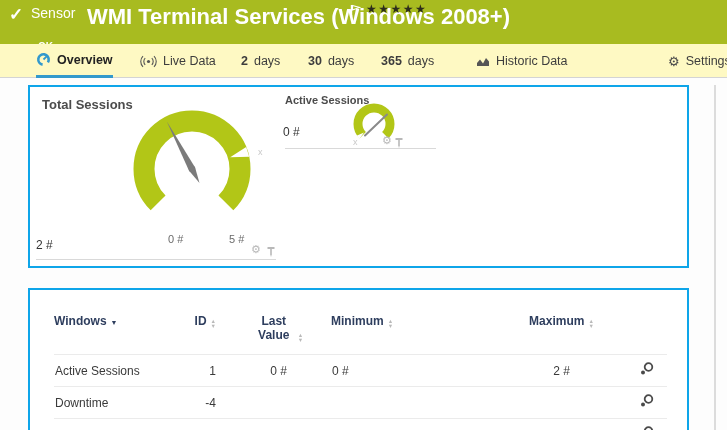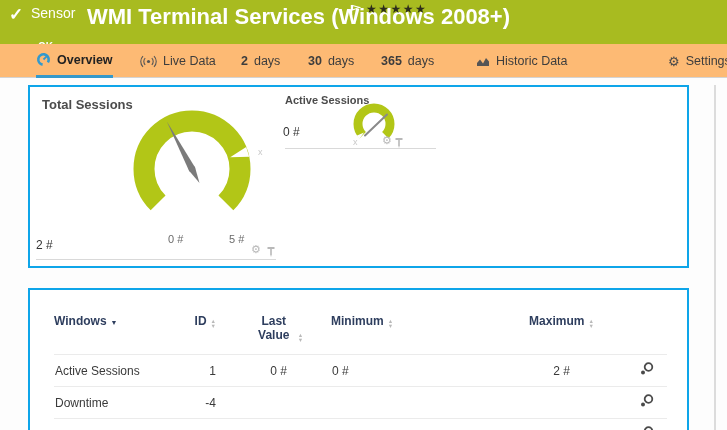--- a/index.html
+++ b/index.html
@@ -11,21 +11,21 @@
           background:var(--status-green,#a8bb20);color:#fff;}
   .hdr-check{position:absolute;left:9px;top:4px;font-size:17px;font-weight:bold;}
   .hdr-kind{position:absolute;left:31px;top:5px;font-size:14px;}
   .hdr-title{position:absolute;left:87px;top:4px;font-size:22px;font-weight:bold;white-space:nowrap;}
   .hdr-flag{position:absolute;left:350px;top:3px;}
   .hdr-stars{position:absolute;left:366px;top:2px;font-size:12px;letter-spacing:1.5px;color:#2d2d1c;}
   .hdr-status{position:absolute;left:38px;top:27px;font-size:10px;font-weight:bold;margin-top:14px;}
 
   
   .tabbar{position:absolute;left:0;top:44px;width:727px;height:34px;
-          background:#fdba74;border-bottom:1px solid #d4d4d4;box-sizing:border-box;}
+          background:#fef9c3;border-bottom:1px solid #d4d4d4;box-sizing:border-box;}
   .tab{position:absolute;top:0;height:34px;display:flex;align-items:center;gap:6px;
        font-size:12.5px;color:#3d3d3d;box-sizing:border-box;cursor:pointer;white-space:nowrap;}
   .tab .num{font-weight:bold;}
   .tab.active{border-bottom:3px solid var(--accent-blue,#3399cc);font-weight:bold;color:#222;}
   .ticon{display:inline-flex;align-items:center;}
   .t-overview{left:36px;}  .t-live{left:140px;} .t-d2{left:241px;}
   .t-d30{left:308px;} .t-d365{left:381px;} .t-hist{left:476px;}
   .t-log{left:601px;} .t-set{left:668px;}
   .gear-glyph{font-size:13px;color:#4a4a4a;line-height:1;}
 

